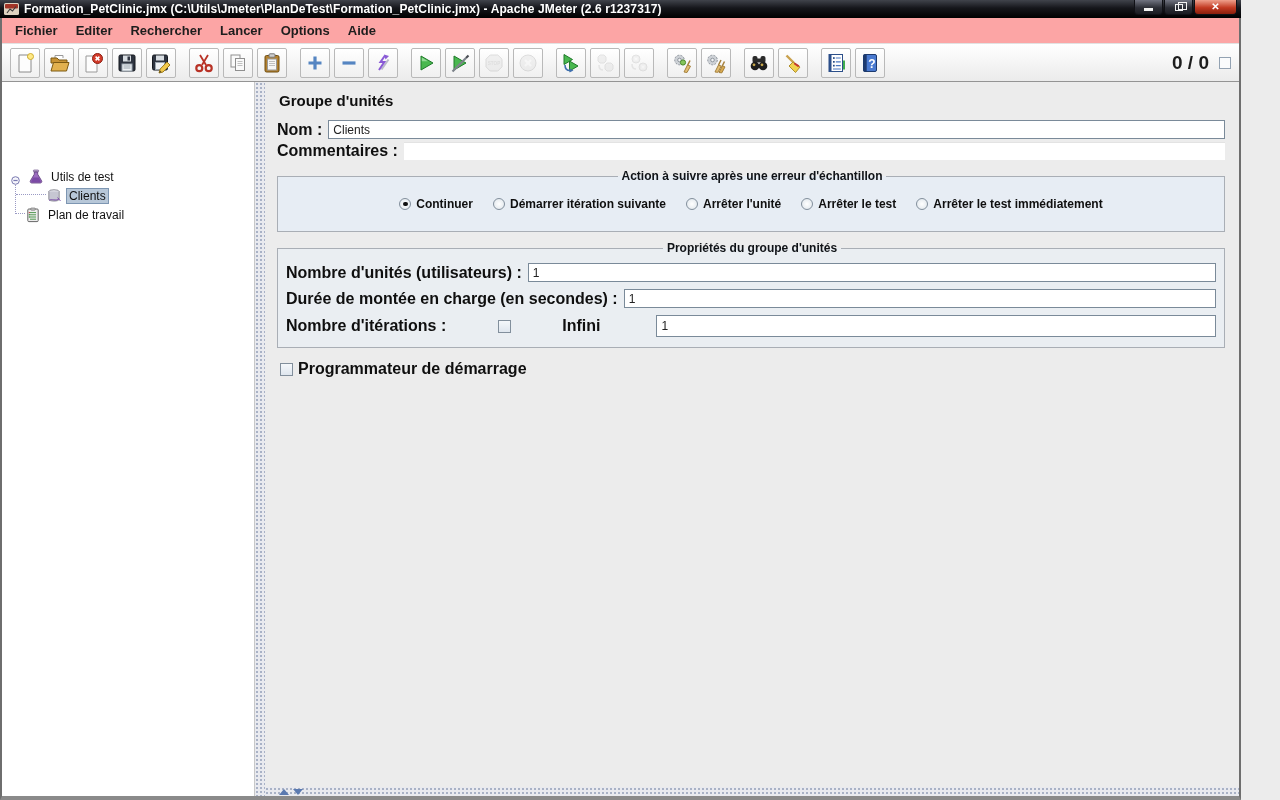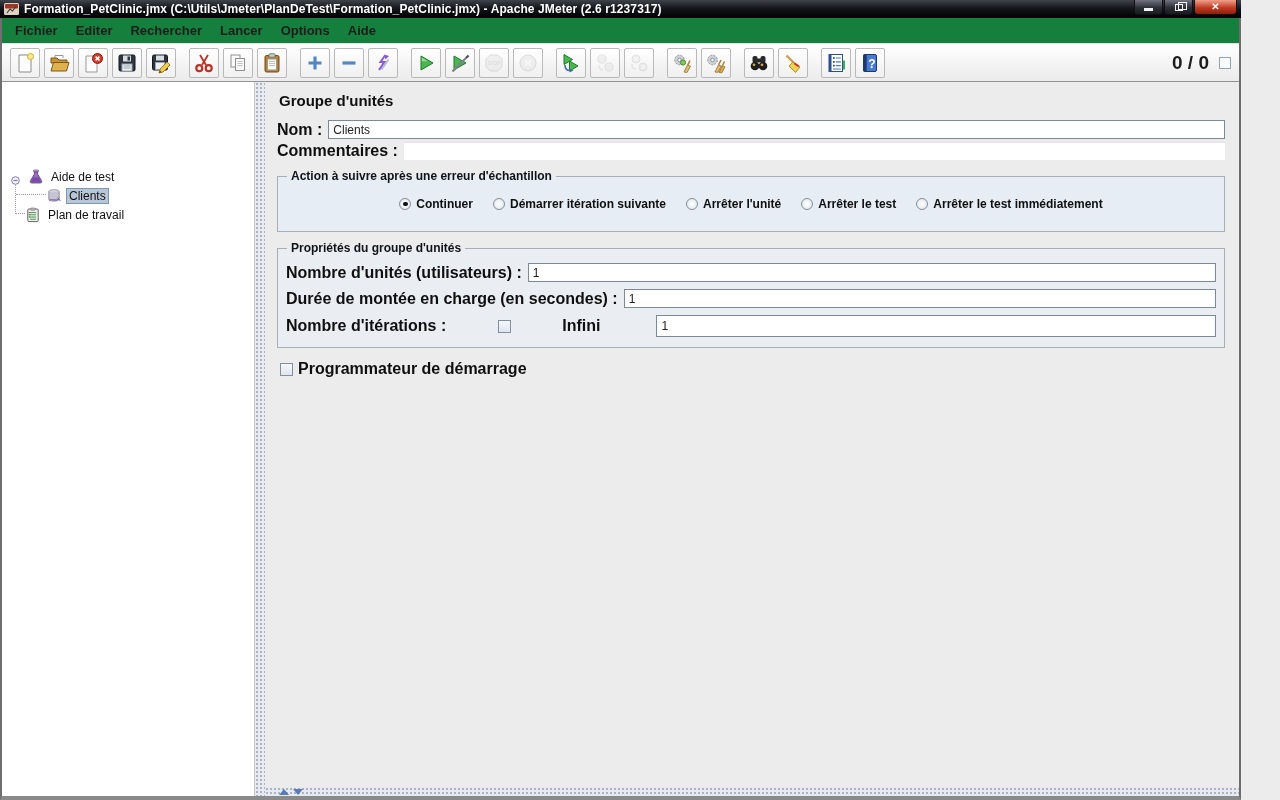--- a/index.html
+++ b/index.html
@@ -17,21 +17,21 @@
   .winbtn { width:29px; height:15px; border:1px solid #101116; border-top:none; border-radius:0 0 4px 4px;
     background:linear-gradient(#707380,#2c2e36 55%,#1a1b21); color:#eee; display:flex; align-items:center;
     justify-content:center; font-size:9px; line-height:1; margin-left:1px; }
   .winbtn.close { width:43px; background:linear-gradient(#efa08c,#c23a22 55%,#8a1f0d); }
   .glyph-min { width:9px; height:3px; background:#f2f2f2; margin-top:5px; }
   .glyph-restore { width:8px; height:7px; border:1px solid #f2f2f2; position:relative; background:transparent; }
   .glyph-restore:after { content:""; position:absolute; left:2px; top:-3px; width:7px; height:6px; border:1px solid #f2f2f2; }
   .glyph-close { color:#fff; font-weight:bold; font-size:10px; }
 
   
-  .menubar { height:26px; flex:0 0 26px; background:#15803d; border-bottom:1px solid #e2e2e2;
+  .menubar { height:26px; flex:0 0 26px; background:#fca5a5; border-bottom:1px solid #e2e2e2;
     display:flex; align-items:center; padding-left:4px; }
   .menu-item { font-size:13px; font-weight:bold; color:#1d1d1d; padding:3px 9px; cursor:default; }
 
   
   .toolbar { height:38px; flex:0 0 38px; background:linear-gradient(#ffffff,#ebebeb);
     border-bottom:1px solid #949494; display:flex; align-items:center; padding:0 8px; }
   .tgroup { display:flex; margin-right:13px; }
   .tbtn { width:30px; height:30px; border:1px solid #b9b9b9; border-radius:2px;
     background:linear-gradient(#ffffff,#f0f0f0); display:flex; align-items:center; justify-content:center;
     margin-right:4px; }
@@ -63,21 +63,21 @@
   .tline { position:absolute; border-color:#9a9ac4; }
 
   
   .panel-title { font-size:15px; font-weight:bold; color:#0f0f0f; margin:4px 0 11px 2px; }
   .frow { display:flex; align-items:center; margin-bottom:3px; }
   .lbl { font-weight:bold; font-size:16px; color:#0f0f0f; margin-right:6px; white-space:nowrap; }
   input.tf { flex:1; height:19px; border:1px solid #7a8a99; background:#fff; font-size:12px;
     padding:1px 4px; font-family:"Liberation Sans",sans-serif; color:#222; min-width:0; }
   input.tf.plain { border:1px solid #e3e3e3; border-width:1px 0 0 0; height:18px; }
   fieldset { border:1px solid #a9aeb5; margin:9px 0 0 0; padding:1px 8px 8px 8px; }
-  legend { font-weight:bold; font-size:12px; color:#101317; padding:0 4px; margin-left:1px; }
+  legend { font-weight:bold; font-size:12px; color:#101317; padding:0 4px; margin-left:1px;text-align:center; }
   fieldset.action { background:#e7edf4; }
   fieldset.props { background:#eaeef2; }
   .radio-row { display:flex; justify-content:center; align-items:center; gap:20px; padding:13px 0 12px; }
   .opt { display:flex; align-items:center; font-weight:bold; font-size:12px; color:#0f0f0f; }
   .radio { width:12px; height:12px; border-radius:50%; border:1px solid #828f9c;
     background:radial-gradient(#ffffff, #dde4ea); margin-right:5px; position:relative; flex:0 0 auto; }
   .radio.sel:after { content:""; position:absolute; left:2.8px; top:2.8px; right:2.8px; bottom:2.8px;
     background:#101010; border-radius:50%; }
   .checkbox { width:13px; height:13px; border:1px solid #828f9c;
     background:linear-gradient(#f5f8fb,#dfe6ee); margin-right:5px; flex:0 0 auto; }
@@ -330,21 +330,21 @@
       <div class="tline" style="left:13px; top:103px; height:29px; border-left:1px dotted #9a9ac4;"></div>
       <div class="tline" style="left:14px; top:112px; width:30px; border-top:1px dotted #9a9ac4;"></div>
       <div class="tline" style="left:14px; top:131px; width:9px; border-top:1px dotted #9a9ac4;"></div>
 
       <div class="tree-row" style="left:26px; top:85px;">
         <svg class="tree-icon" viewBox="0 0 16 16">
             <rect x="5.4" y="1" width="5.2" height="1.8" rx=".6" fill="#c4aed8" stroke="#5a3a78" stroke-width=".6"></rect>
             <path d="M6.3 3h3.4v2.2l3.9 6.6c.6 1-.1 2.2-1.3 2.2H3.7c-1.2 0-1.9-1.2-1.3-2.2l3.9-6.6z" fill="#9b6bbf" stroke="#5a3a78" stroke-width=".8"></path>
             <path d="M5.2 8.6h5.6l1.9 3.4c.3.6 0 1.1-.7 1.1H4c-.7 0-1-.5-.7-1.1z" fill="#7b4aa5"></path>
           </svg>
-        <span class="tree-label">Aide de test</span>
+        <span class="tree-label">Utils de test</span>
       </div>
 
       <div class="tree-row" style="left:44px; top:104px;">
         <svg class="tree-icon" viewBox="0 0 16 16">
             <ellipse cx="8" cy="3.6" rx="5.2" ry="1.9" fill="#e2e2ea" stroke="#6f6f7a" stroke-width=".7"></ellipse>
             <path d="M2.8 3.6v7.6c0 1.1 2.3 1.9 5.2 1.9s5.2-.8 5.2-1.9V3.6" fill="#c6c6d2" stroke="#6f6f7a" stroke-width=".7"></path>
             <path d="M3.2 12.4c2.5-2.2 6.5 1.4 9.8-1.8" stroke="#7a4aa8" stroke-width="1" fill="none"></path>
             <path d="M11.5 9.5l3 3.5" stroke="#7a4aa8" stroke-width=".9"></path>
           </svg>
         <span class="tree-label selected">Clients</span>

